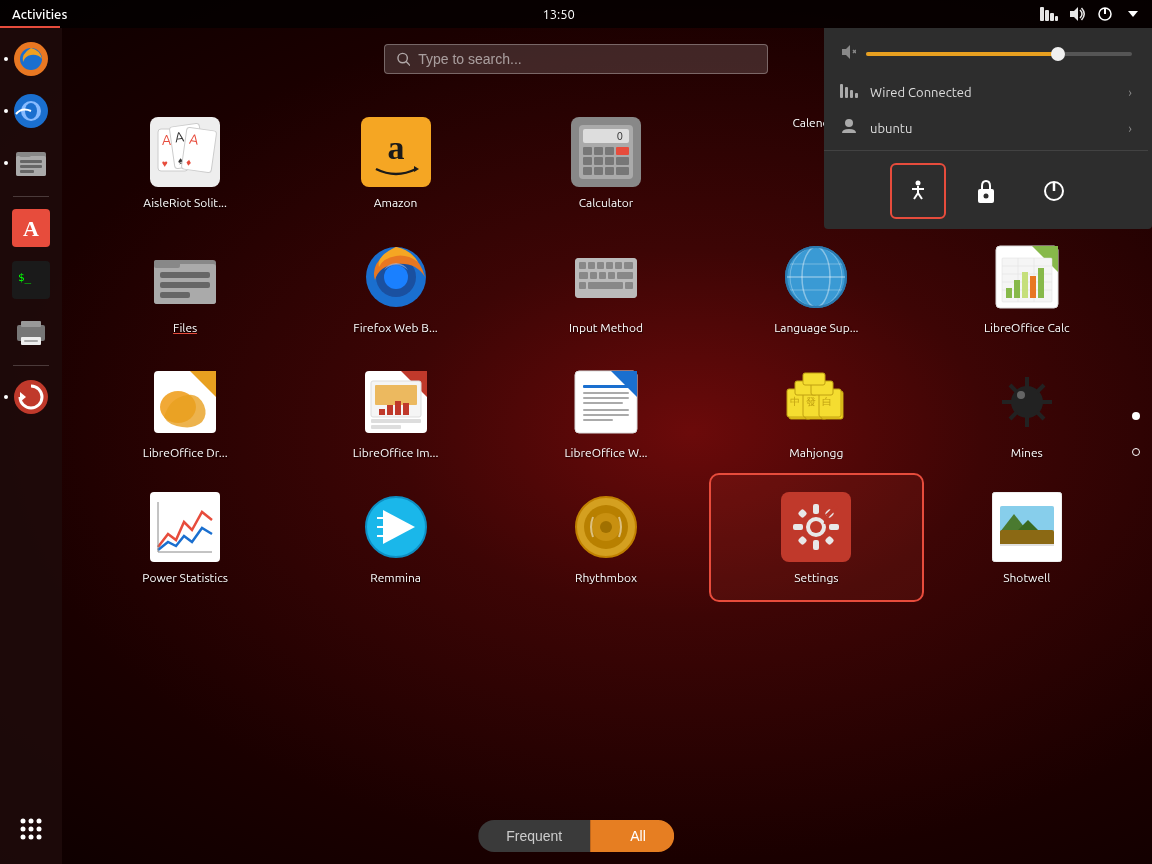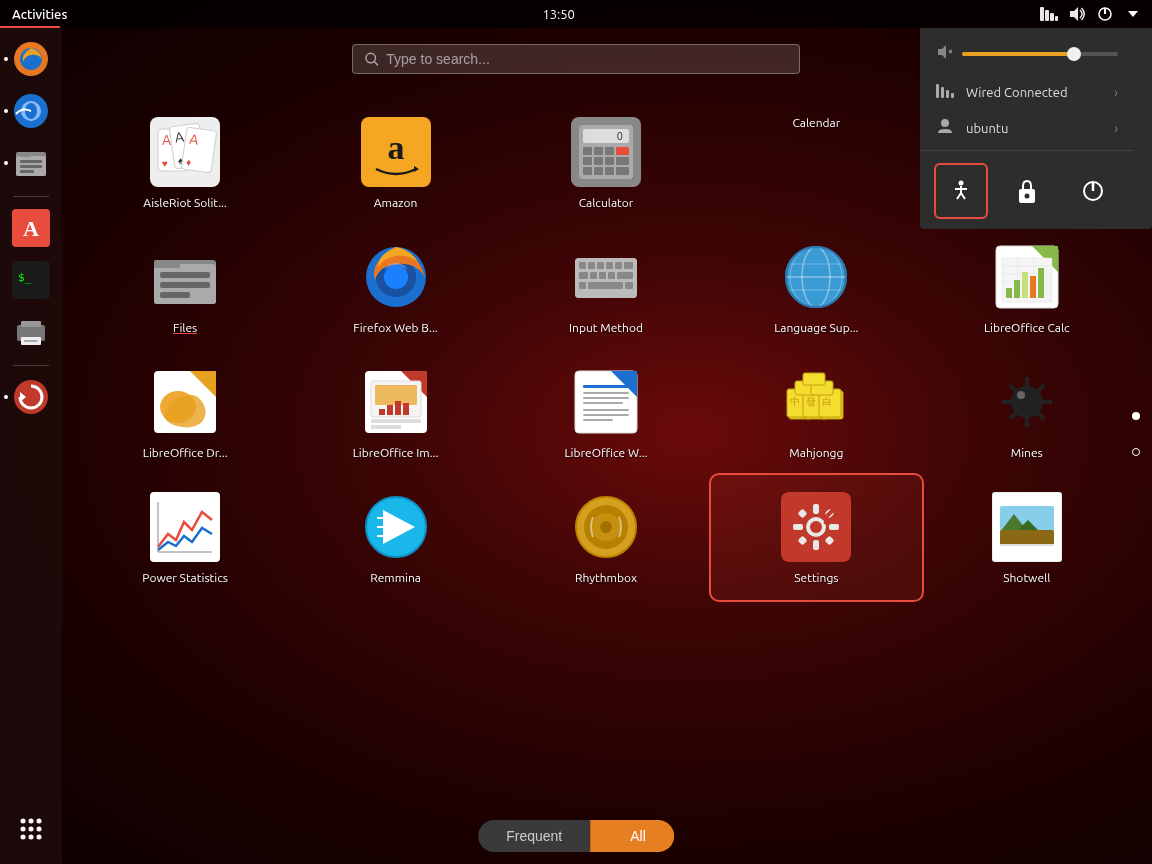--- a/index.html
+++ b/index.html
@@ -113,21 +113,21 @@
       margin-top: auto;
       margin-bottom: 10px;
     }
 
     
     .search-bar {
       position: absolute;
       top: 44px;
       left: 50%;
       transform: translateX(-50%);
-      width: 448px;
+      width: 384px;
       z-index: 60;
     }
     .search-input-wrapper {
       display: flex;
       align-items: center;
       background: rgba(255,255,255,0.15);
       border: 1px solid rgba(255,255,255,0.3);
       border-radius: 4px;
       padding: 6px 12px;
       gap: 8px;
@@ -219,25 +219,25 @@
       background: #e67e22;
       color: white;
       padding-left: 40px;
     }
 
     
     .tray-popup {
       position: absolute;
       top: 28px;
       right: 0;
-      width: 232px;
+      width: 328px;
       background: #2d2d2d;
       border-radius: 0 0 4px 4px;
       z-index: 200;
-      padding: 12px 18px 8px 0;
+      padding: 12px 4px 8px 0;
     }
     .tray-volume {
       display: flex;
       align-items: center;
       padding: 4px 16px 12px 16px;
       gap: 10px;
     }
     .volume-icon {
       color: #888;
       font-size: 16px;

